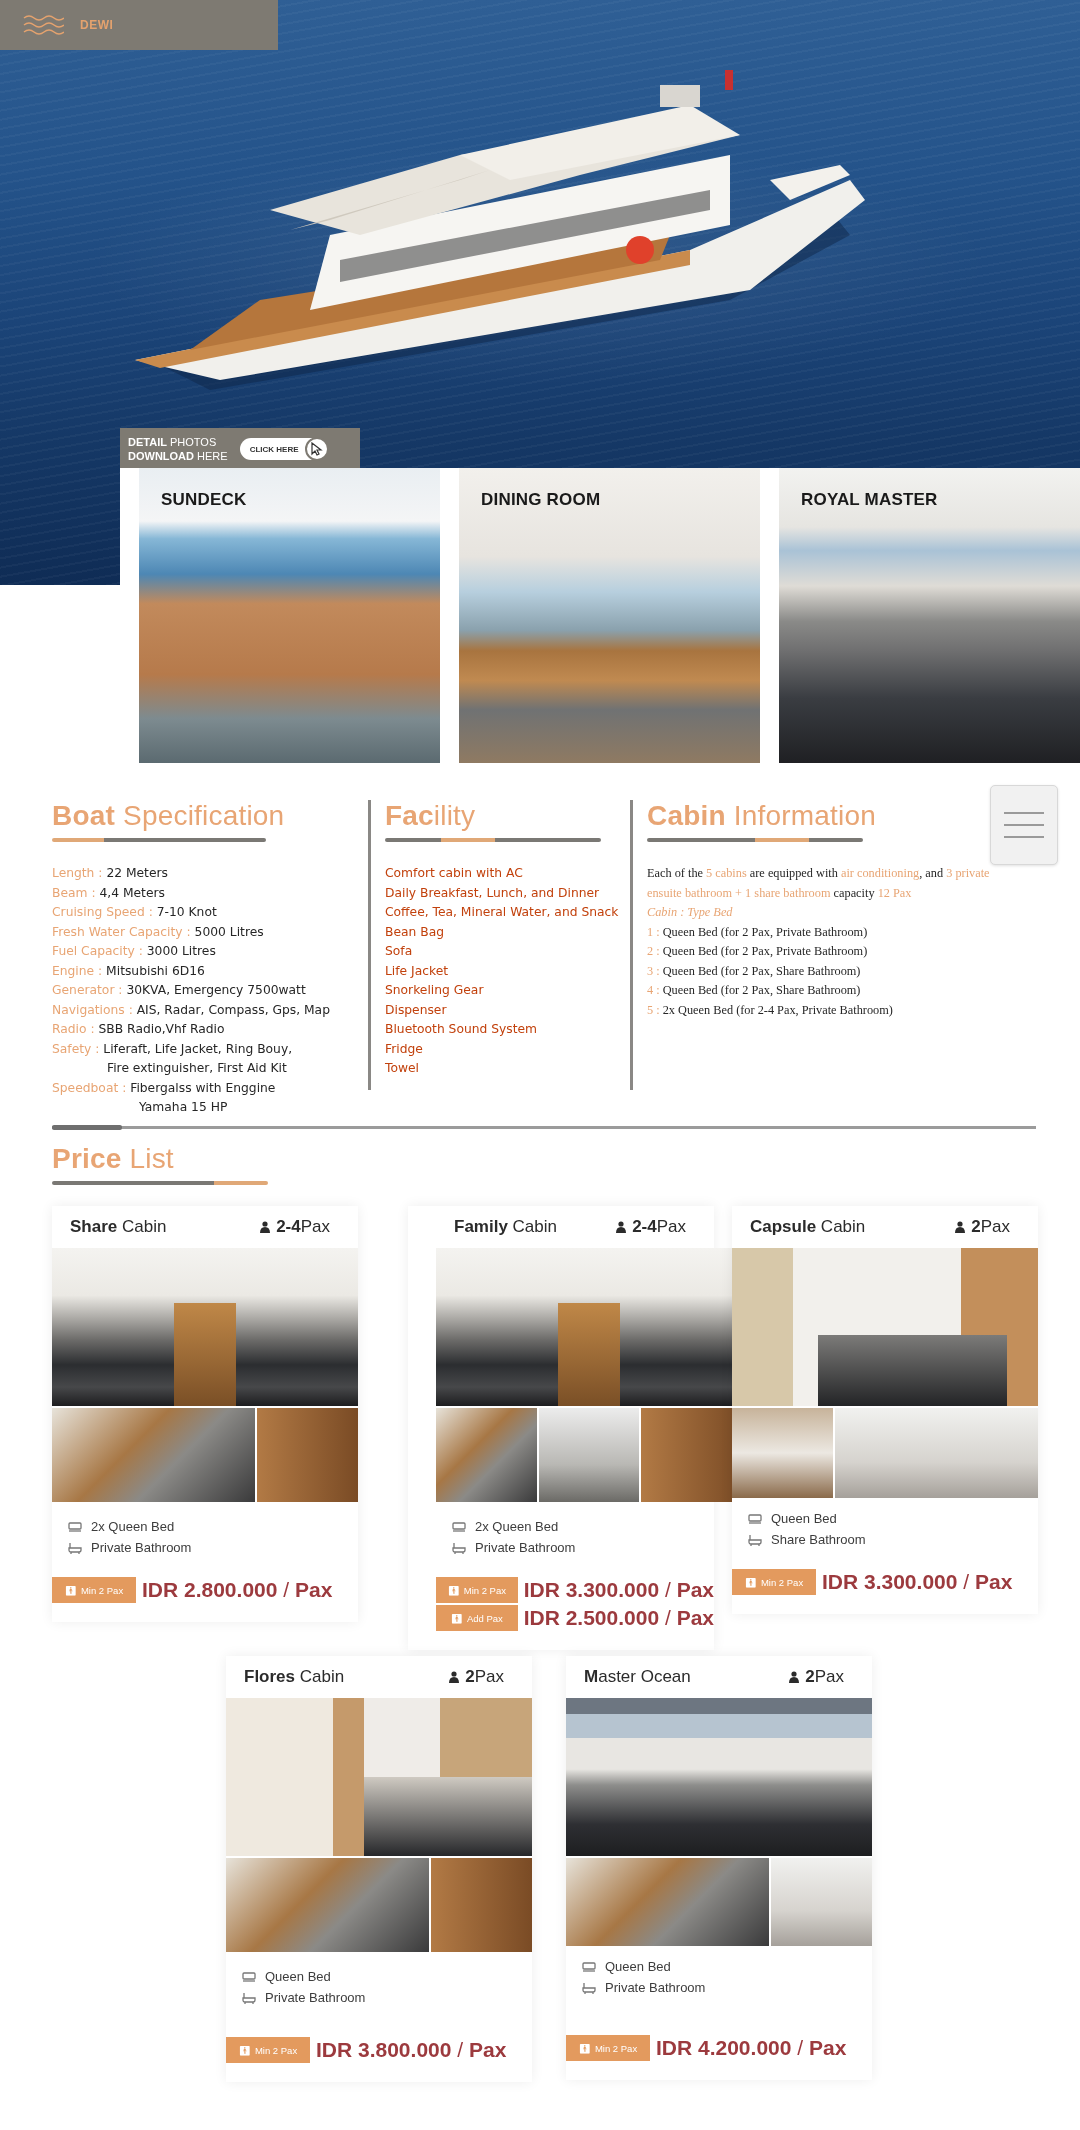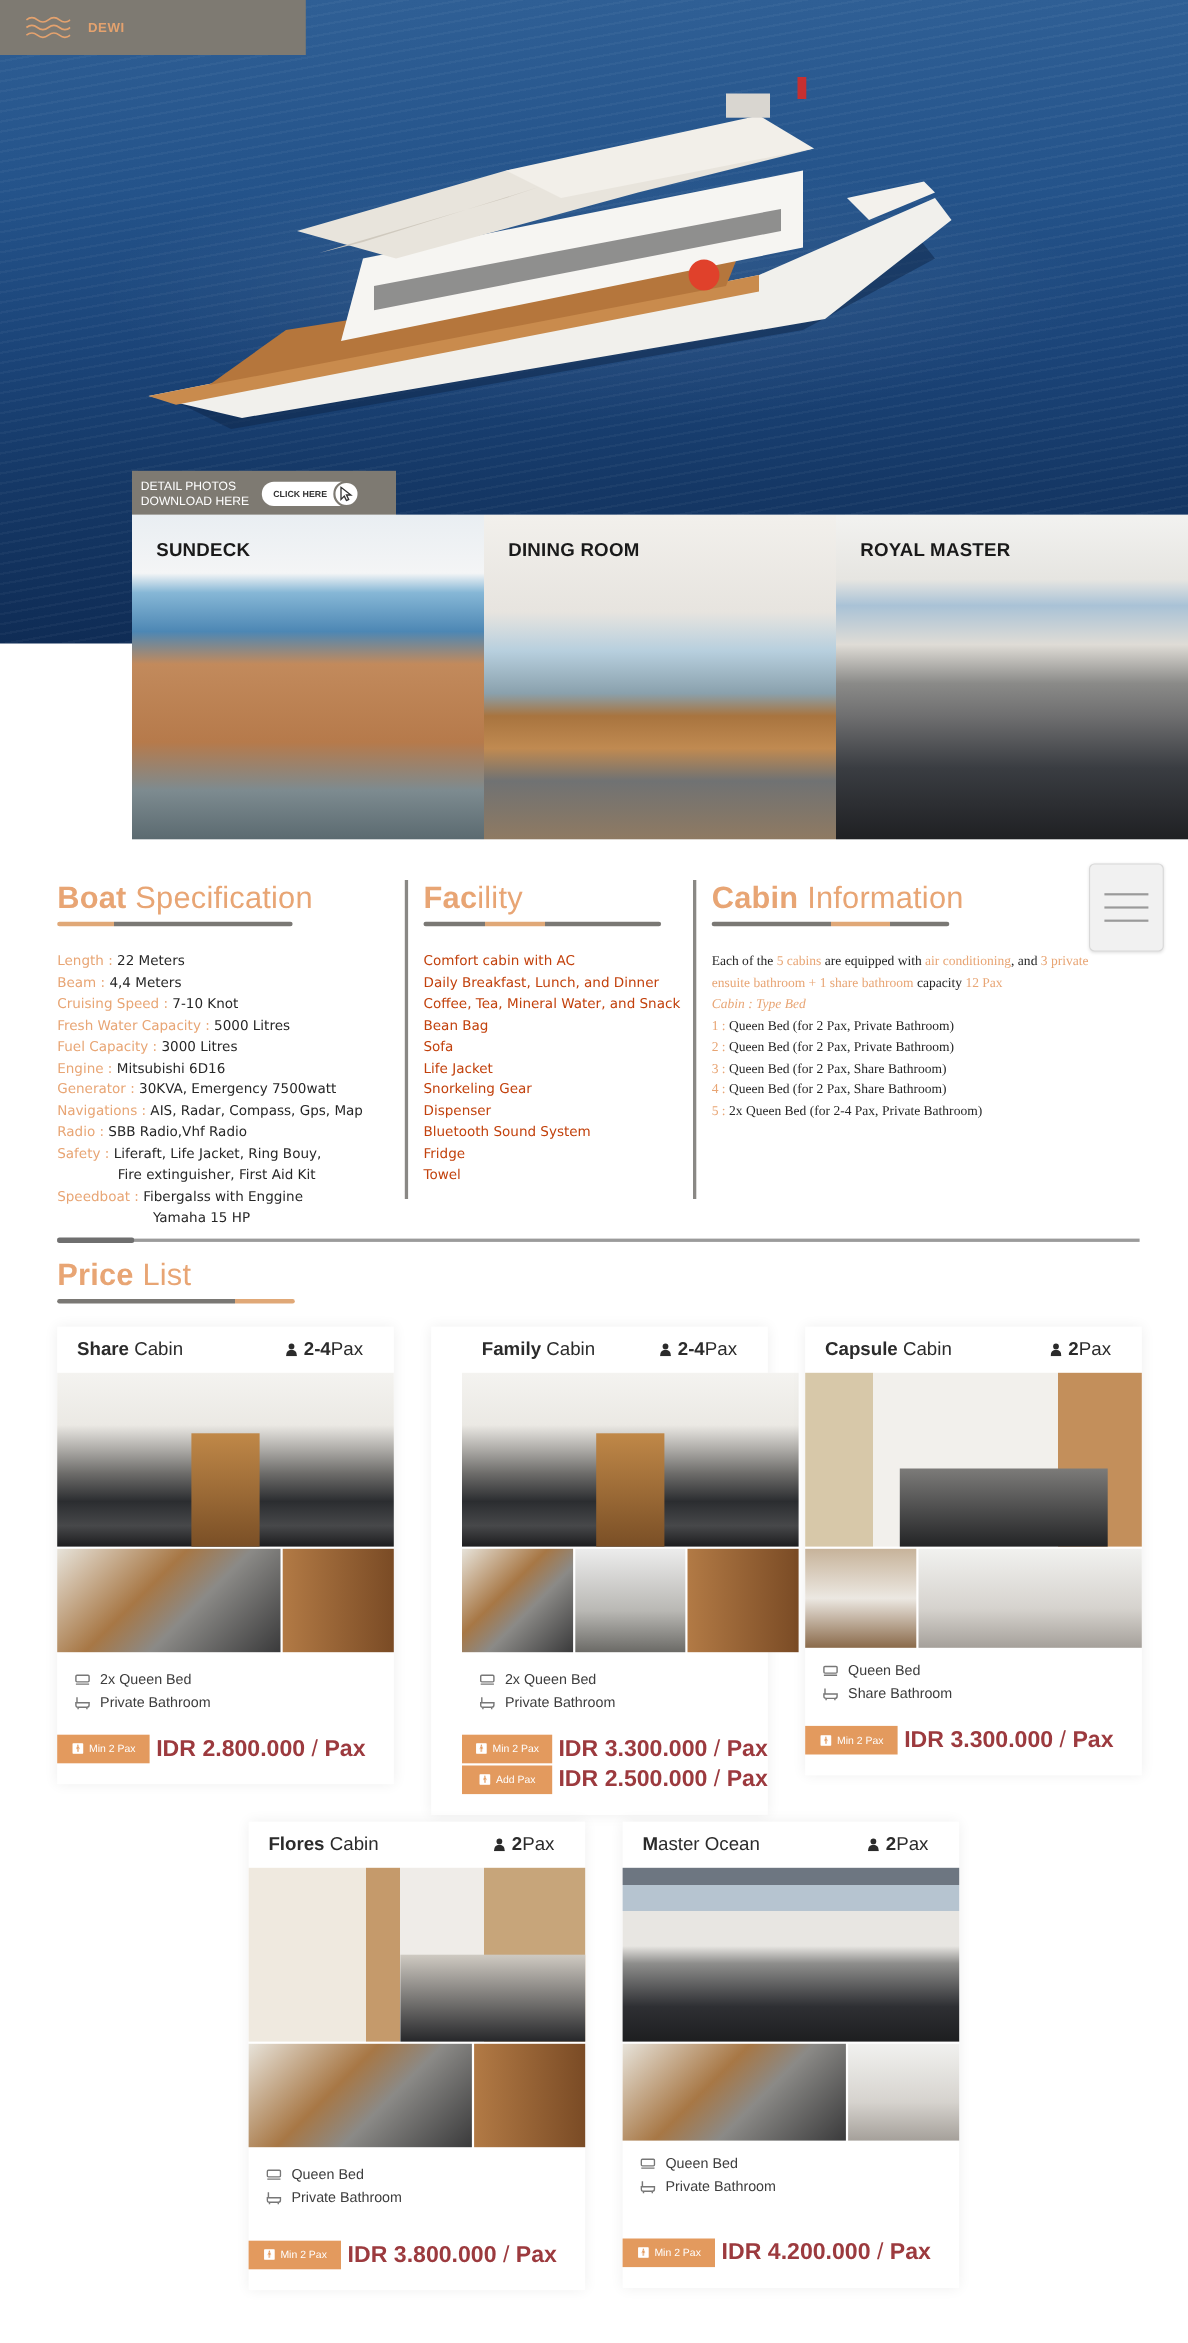--- a/index.html
+++ b/index.html
@@ -24,21 +24,21 @@
     position: absolute; left: 0; top: 0; width: 278px; height: 50px; background: #7e7a72;
     display: flex; align-items: center; padding-left: 22px; gap: 16px;
   }
   .brand-bar .name { color: #e4a26e; font-weight: 700; font-size: 12px; letter-spacing: 0.5px; }
 
   .photo-strip {
     position: absolute; left: 120px; top: 468px; width: 960px; height: 295px; display: flex;
     background: #fff;
   }
   .photo {
-    position: relative; flex: 1; height: 100%; overflow: hidden;
+    position: relative; flex: 1; height: 100%; overflow: hidden; margin-left: 19px;
   }
   .photo .label {
     position: absolute; left: 22px; top: 22px; font-weight: 700; font-size: 17px; color: #1a1a1a;
     letter-spacing: 0.2px;
   }
   .ph-sundeck { background:
       linear-gradient(180deg, #e9eef2 0%, #f4f5f6 18%, #86b7d6 24%, #4d87b4 36%, #c28a5c 46%, #b67a4b 70%, #7d8b90 85%, #5b6a70 100%); }
   .ph-dining { background:
       linear-gradient(180deg, #f2f0ec 0%, #e7e4df 30%, #b7cfde 42%, #8aa1ad 55%, #a8743f 62%, #c08a51 72%, #707273 82%, #8f7a62 100%); }
   .ph-royal { background:
@@ -46,21 +46,21 @@
   .ph-toilet { background:
       linear-gradient(90deg, #e8e7e3 0%, #f3f2ef 45%, #ddd9d2 62%, #a4743f 75%, #8d5e31 100%); }
   .ph-toilet::after { content:""; position:absolute; left:25%; right:35%; bottom:0; height:22%;
       background: repeating-linear-gradient(45deg, #6a4a2f 0 6px, #3c2a1c 6px 12px); }
 
   .detail-badge {
     position: absolute; left: 120px; top: 428px; width: 240px; height: 42px; background: #7e7a72;
     display:flex; align-items:center; padding-left: 8px; gap: 12px;
   }
   .detail-badge .txt { color: #fff; font-size: 11px; line-height: 14px; }
-  .detail-badge .txt b { font-weight: 400; }
+  .detail-badge .txt b { font-weight: 700; }
   .click-pill {
     display:flex; align-items:center; background:#fff; border-radius: 12px; height: 22px; padding: 0 4px 0 10px;
     font-size: 8px; font-weight: 700; color:#333; gap: 6px;
   }
   .click-pill .cursor { width: 24px; height: 24px; border-radius: 50%; background:#fff; border: 2px solid #7e7a72;
     display:flex; align-items:center; justify-content:center; margin-right:-10px; }
 
   
   .section-title { font-size: 28px; color: #e8a574; font-weight: 400; letter-spacing: 0.2px; }
   .section-title b { font-weight: 700; }
@@ -294,21 +294,21 @@
     <div class="price-row">
       <span class="price-badge">
           <span>🚹︎</span>
           <span>Min 2 Pax</span>
         </span>
       <span class="price-val"><span>IDR 2.800.000</span><span class="slash"> / </span><span>Pax</span></span>
     </div>
   </div>
 </div>
 
-<div class="card" style="left:392px;top:1206px;padding-left:28px;">
+<div class="card" style="left:408px;top:1206px;padding-left:28px;">
   <div class="head">
     <span><b>Family</b><span> Cabin</span></span>
     <span class="pax">
       <svg width="10" height="12" viewBox="0 0 10 12">
           <circle cx="5" cy="3" r="2.6" fill="#2b2b2b"></circle>
           <path d="M0 12 Q0 6 5 6 Q10 6 10 12 Z" fill="#2b2b2b"></path>
         </svg>
       <b>2-4</b>
         <span style="margin-left:-6px"> Pax</span>
     </span>

